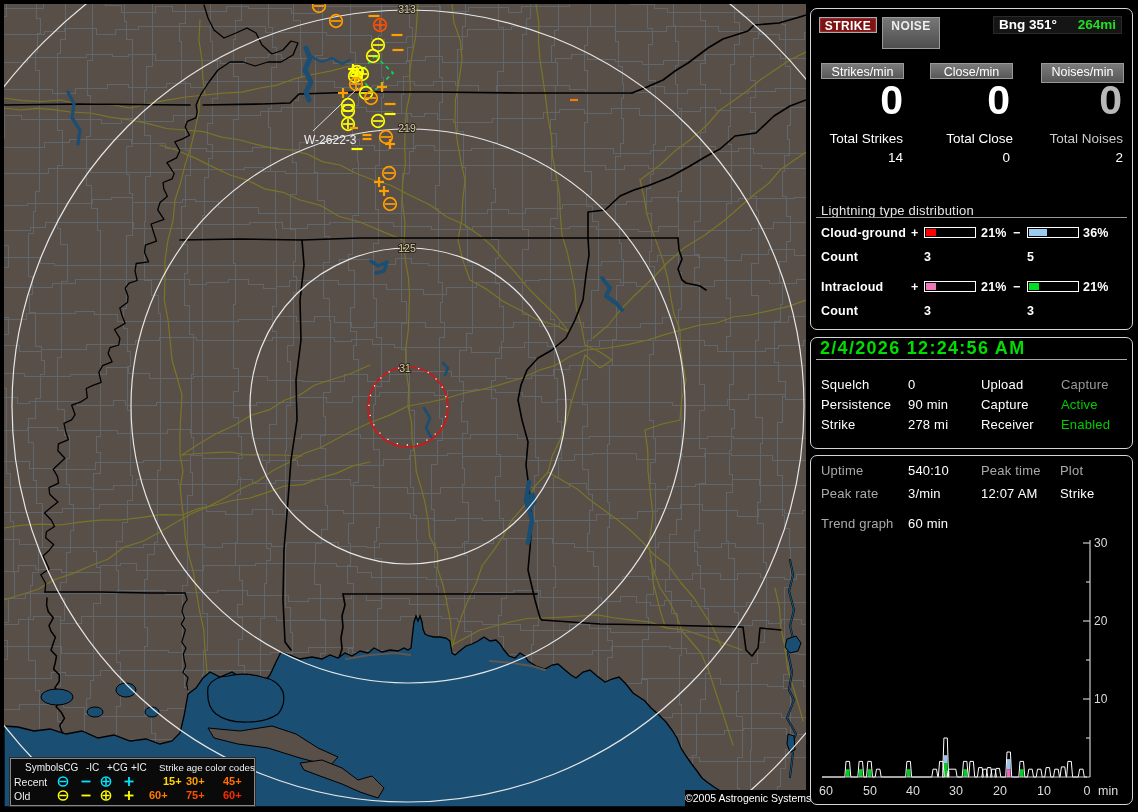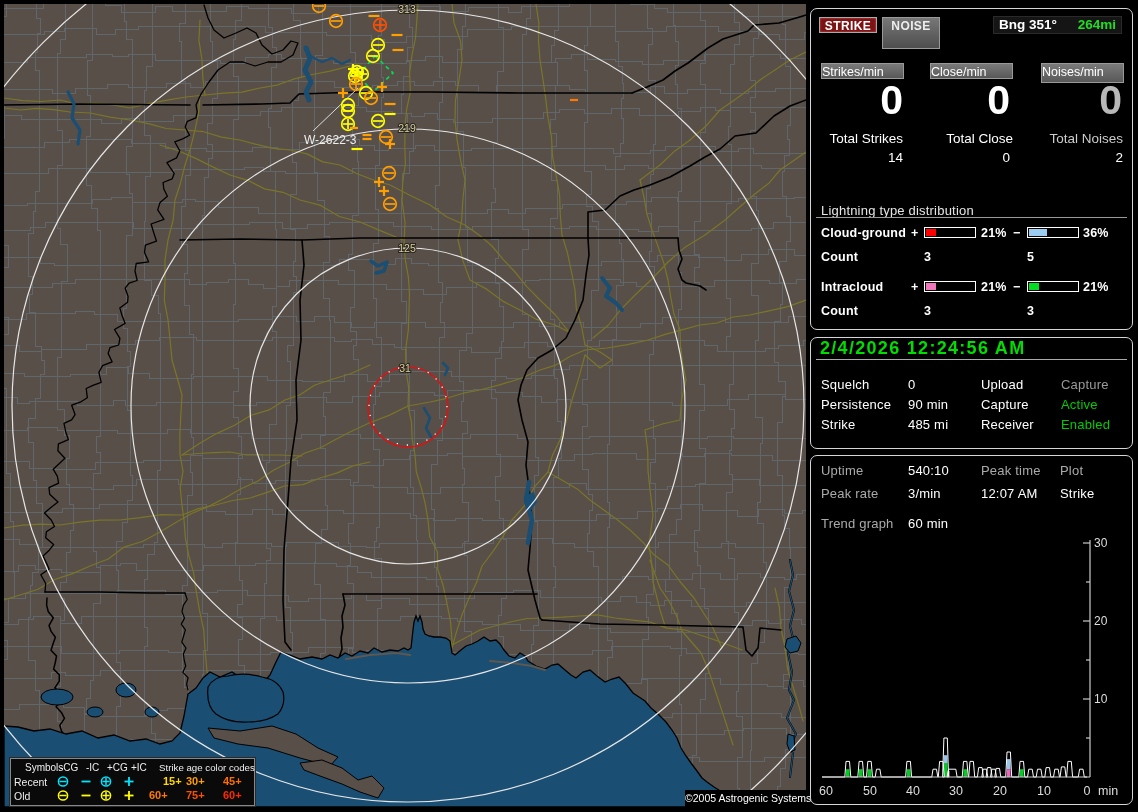--- a/index.html
+++ b/index.html
@@ -1,19 +1,19 @@
 <!DOCTYPE html>
 <html><head><meta charset="utf-8"><style>
 html,body{margin:0;padding:0;background:#000;width:1138px;height:812px;overflow:hidden}
 #wrap{position:relative;width:1138px;height:812px;background:#000;font-family:"Liberation Sans",sans-serif}
 .box{position:absolute;border:1px solid #d5d5d5;border-radius:7px;box-sizing:border-box}
 .btn{position:absolute;text-align:center;font:bold 12px/16px "Liberation Sans",sans-serif;letter-spacing:0.4px;color:#fff;box-sizing:border-box}
 .strike{background:#7b1214;border:1px solid #aaa;box-shadow:inset 0 0 2px #d66}
 .noise{background:linear-gradient(#777,#4e4e4e);border:1px solid #999;color:#eee}
-.gbtn{position:absolute;font:12.5px/16px "Liberation Sans",sans-serif;color:#fff;background:linear-gradient(#7a7a7a,#585858);border:1px solid #999;box-sizing:border-box}
+.gbtn{position:absolute;text-align:center;font:12.5px/16px "Liberation Sans",sans-serif;color:#fff;background:linear-gradient(#7a7a7a,#585858);border:1px solid #999;box-sizing:border-box}
 .bigz{position:absolute;top:78px;text-align:right;font:bold 41px/44px "Liberation Sans",sans-serif}
 .tlab{position:absolute;top:131px;text-align:right;font:13.5px "Liberation Sans",sans-serif}
 .tval{position:absolute;top:150px;text-align:right;font:13.5px "Liberation Sans",sans-serif;color:#fff}
 .t12{position:absolute;font:13px "Liberation Sans",sans-serif;letter-spacing:0.2px;white-space:nowrap}
 .t12b{position:absolute;font:bold 12.5px "Liberation Sans",sans-serif;letter-spacing:0.2px;color:#fff;white-space:nowrap}
 #legend{position:absolute;left:10px;top:758px;width:243px;height:46px;background:#0a0a0a;border:1px solid #888;outline:1px solid #2a2a2a}
 #copyright{position:absolute;left:685px;top:790px;width:121px;height:17px;background:#000;color:#fff;font:10.5px/17px "Liberation Sans",sans-serif;text-align:center;white-space:nowrap}
 </style></head><body>
 <div id="wrap">
     <svg width="802" height="803" viewBox="4 4 802 803" style="position:absolute;left:4px;top:4px">
@@ -299,21 +299,21 @@
     <div style="position:absolute;left:816px;top:359px;width:311px;height:1px;background:#aaa"></div>
     <div class="t12" style="left:821px;top:377px;color:#fff">Squelch</div>
     <div class="t12" style="left:908px;top:377px;color:#fff">0</div>
     <div class="t12" style="left:981px;top:377px;color:#fff">Upload</div>
     <div class="t12" style="left:1061px;top:377px;color:#999">Capture</div>
     <div class="t12" style="left:821px;top:397px;color:#fff">Persistence</div>
     <div class="t12" style="left:908px;top:397px;color:#fff">90 min</div>
     <div class="t12" style="left:981px;top:397px;color:#fff">Capture</div>
     <div class="t12" style="left:1061px;top:397px;color:#00cc00">Active</div>
     <div class="t12" style="left:821px;top:417px;color:#fff">Strike</div>
-    <div class="t12" style="left:908px;top:417px;color:#fff">485 mi</div>
+    <div class="t12" style="left:908px;top:417px;color:#fff">278 mi</div>
     <div class="t12" style="left:981px;top:417px;color:#fff">Receiver</div>
     <div class="t12" style="left:1061px;top:417px;color:#00cc00">Enabled</div>
     <div class="box" style="left:810px;top:455px;width:323px;height:350px"></div>
     <div class="t12" style="left:821px;top:463px;color:#aaa">Uptime</div>
     <div class="t12" style="left:908px;top:463px;color:#fff">540:10</div>
     <div class="t12" style="left:981px;top:463px;color:#aaa">Peak time</div>
     <div class="t12" style="left:1060px;top:463px;color:#aaa">Plot</div>
     <div class="t12" style="left:821px;top:486px;color:#aaa">Peak rate</div>
     <div class="t12" style="left:908px;top:486px;color:#fff">3/min</div>
     <div class="t12" style="left:981px;top:486px;color:#fff">12:07 AM</div>

